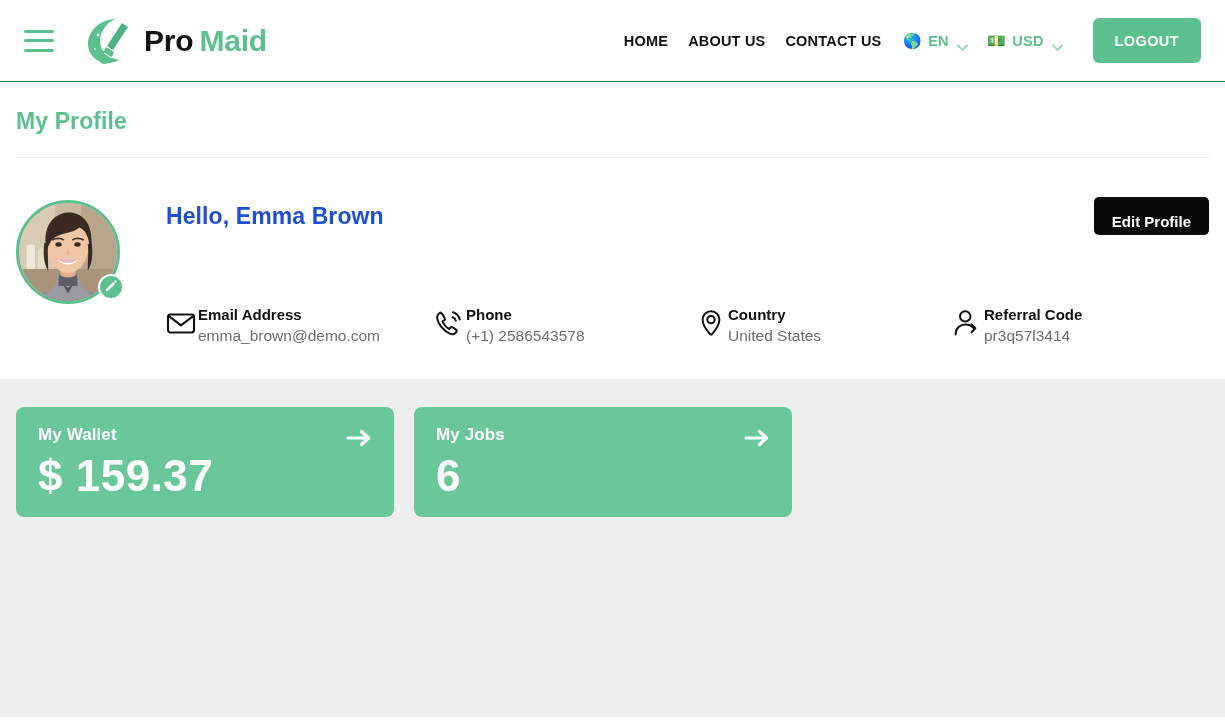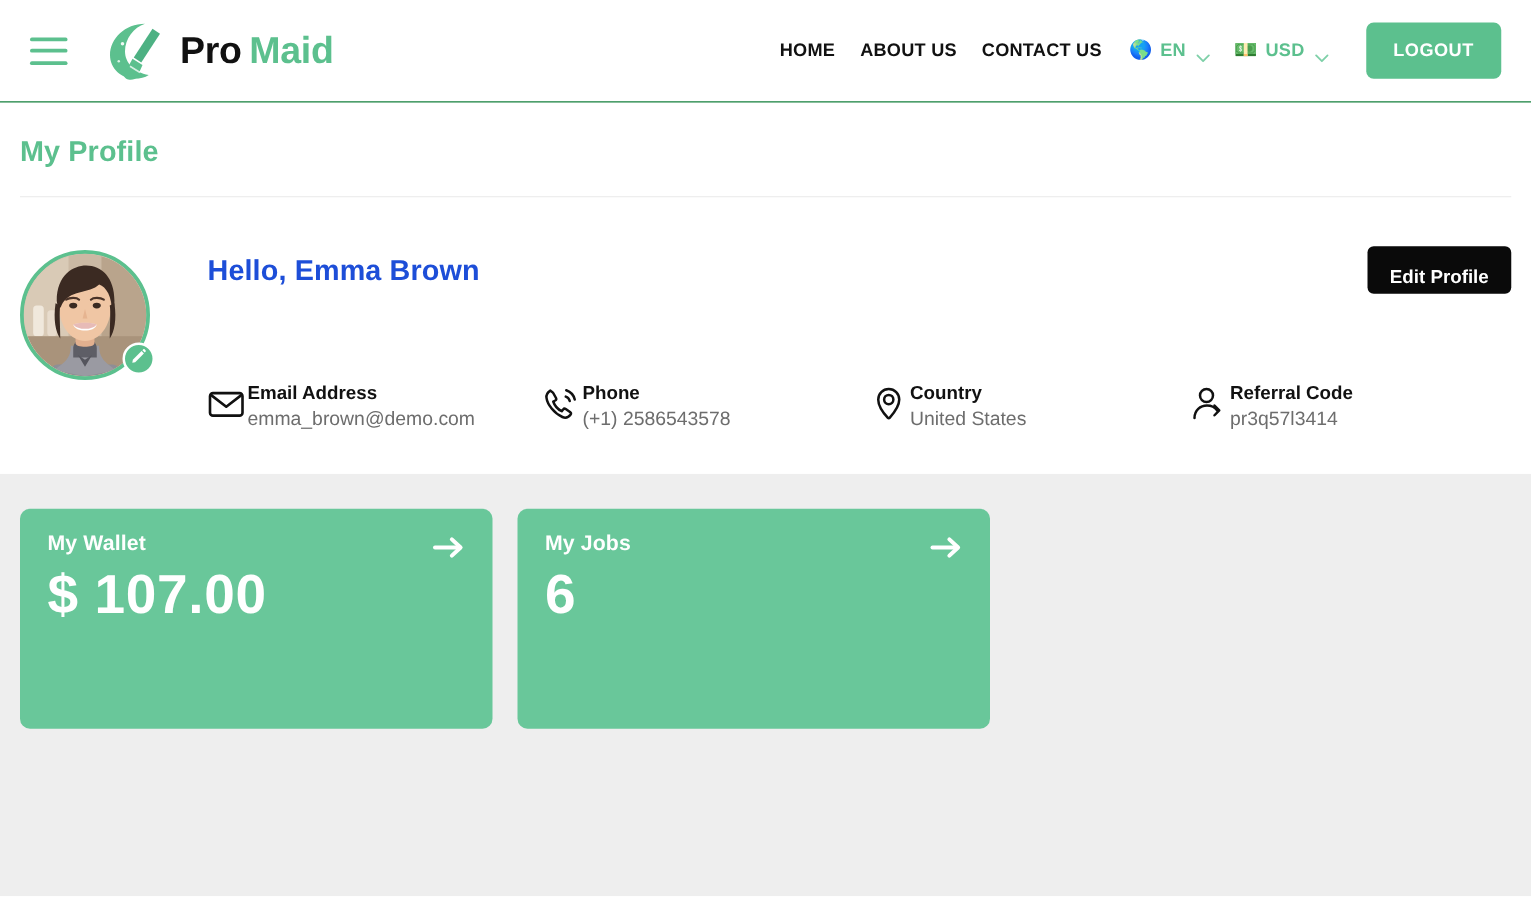--- a/index.html
+++ b/index.html
@@ -241,21 +241,21 @@
     background: #eeeeee;
     padding: 28px 16px 0 16px;
     height: 338px;
   }
   .stats-row {
     display: flex;
     gap: 20px;
   }
   .stat-card {
     width: 378px;
-    height: 176px;
+    height: 110px;
     background: #69c79a;
     border-radius: 8px;
     padding: 18px 22px;
     position: relative;
     cursor: pointer;
     color: #ffffff;
   }
   .stat-head {
     display: flex;
     align-items: flex-start;
@@ -464,21 +464,21 @@
     <div class="stat-card">
       <div class="stat-head">
         <span class="stat-label">My Wallet</span>
         <span class="stat-arrow">
           <svg viewBox="0 0 26 22" xmlns="http://www.w3.org/2000/svg">
             <path d="M2 11 H22" stroke="#ffffff" stroke-width="3.2" stroke-linecap="round"></path>
             <path d="M15.5 4.5 L22.5 11 L15.5 17.5" fill="none" stroke="#ffffff" stroke-width="3.2" stroke-linecap="round" stroke-linejoin="round"></path>
           </svg>
         </span>
       </div>
-      <div class="stat-value">$ 107.00</div>
+      <div class="stat-value">$ 159.37</div>
     </div>
 
     <div class="stat-card">
       <div class="stat-head">
         <span class="stat-label">My Jobs</span>
         <span class="stat-arrow">
           <svg viewBox="0 0 26 22" xmlns="http://www.w3.org/2000/svg">
             <path d="M2 11 H22" stroke="#ffffff" stroke-width="3.2" stroke-linecap="round"></path>
             <path d="M15.5 4.5 L22.5 11 L15.5 17.5" fill="none" stroke="#ffffff" stroke-width="3.2" stroke-linecap="round" stroke-linejoin="round"></path>
           </svg>

